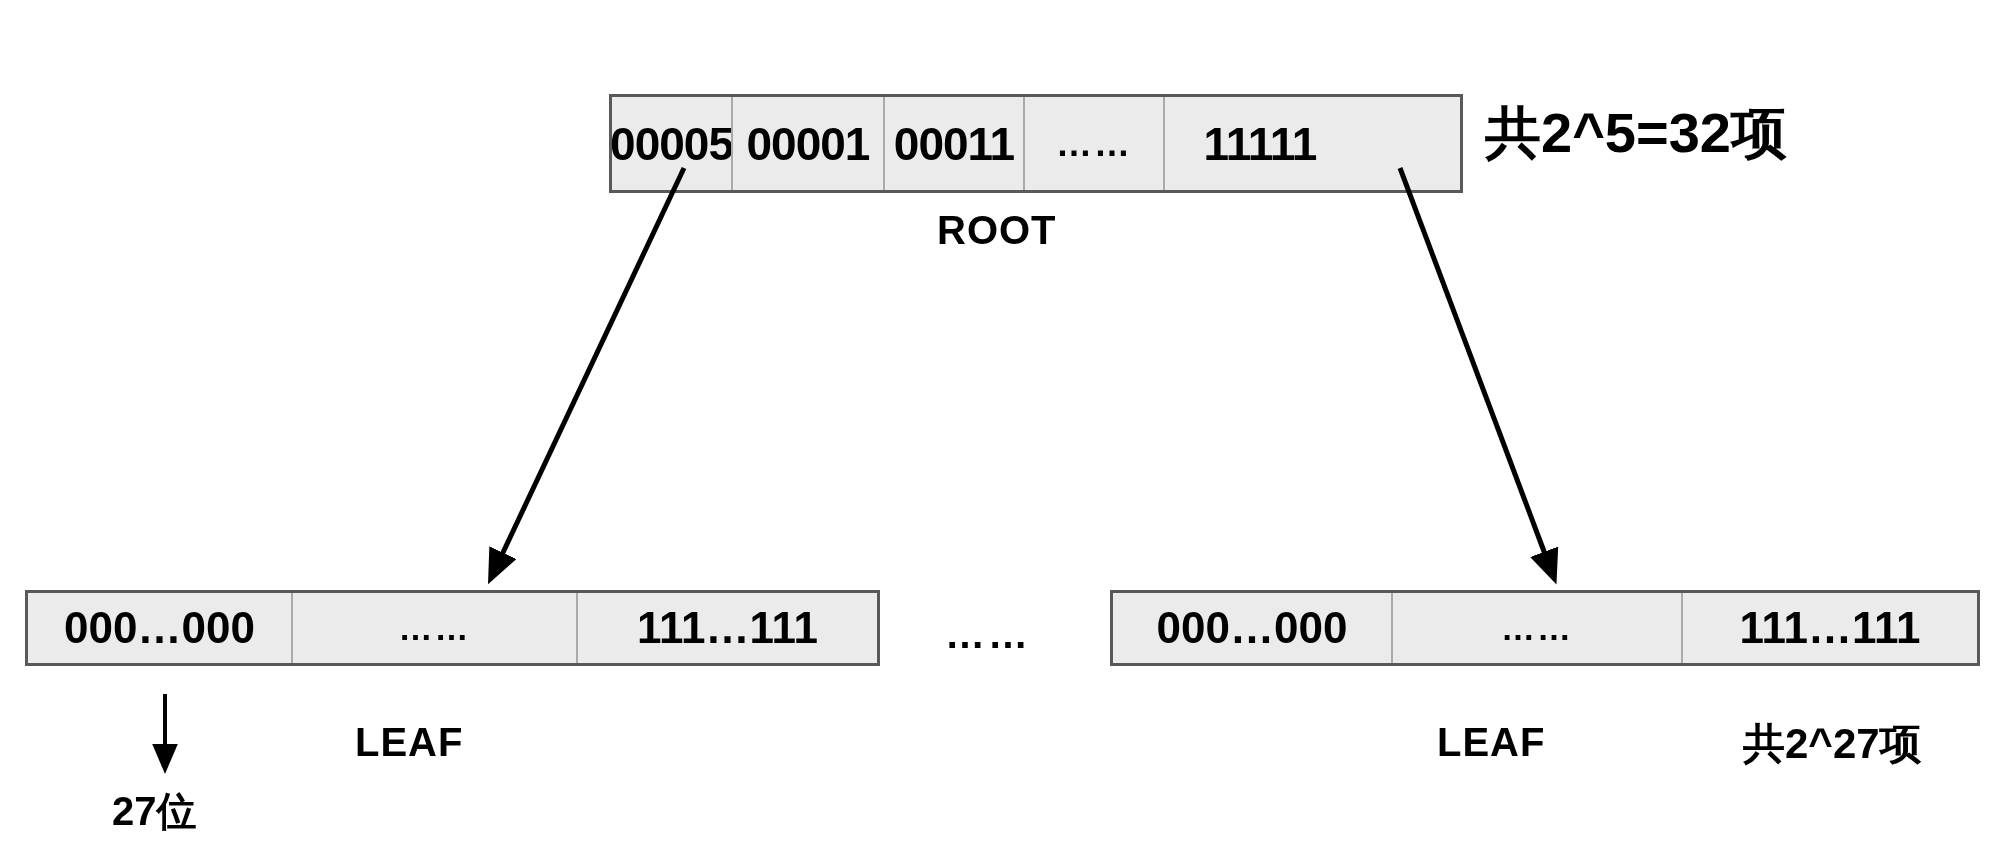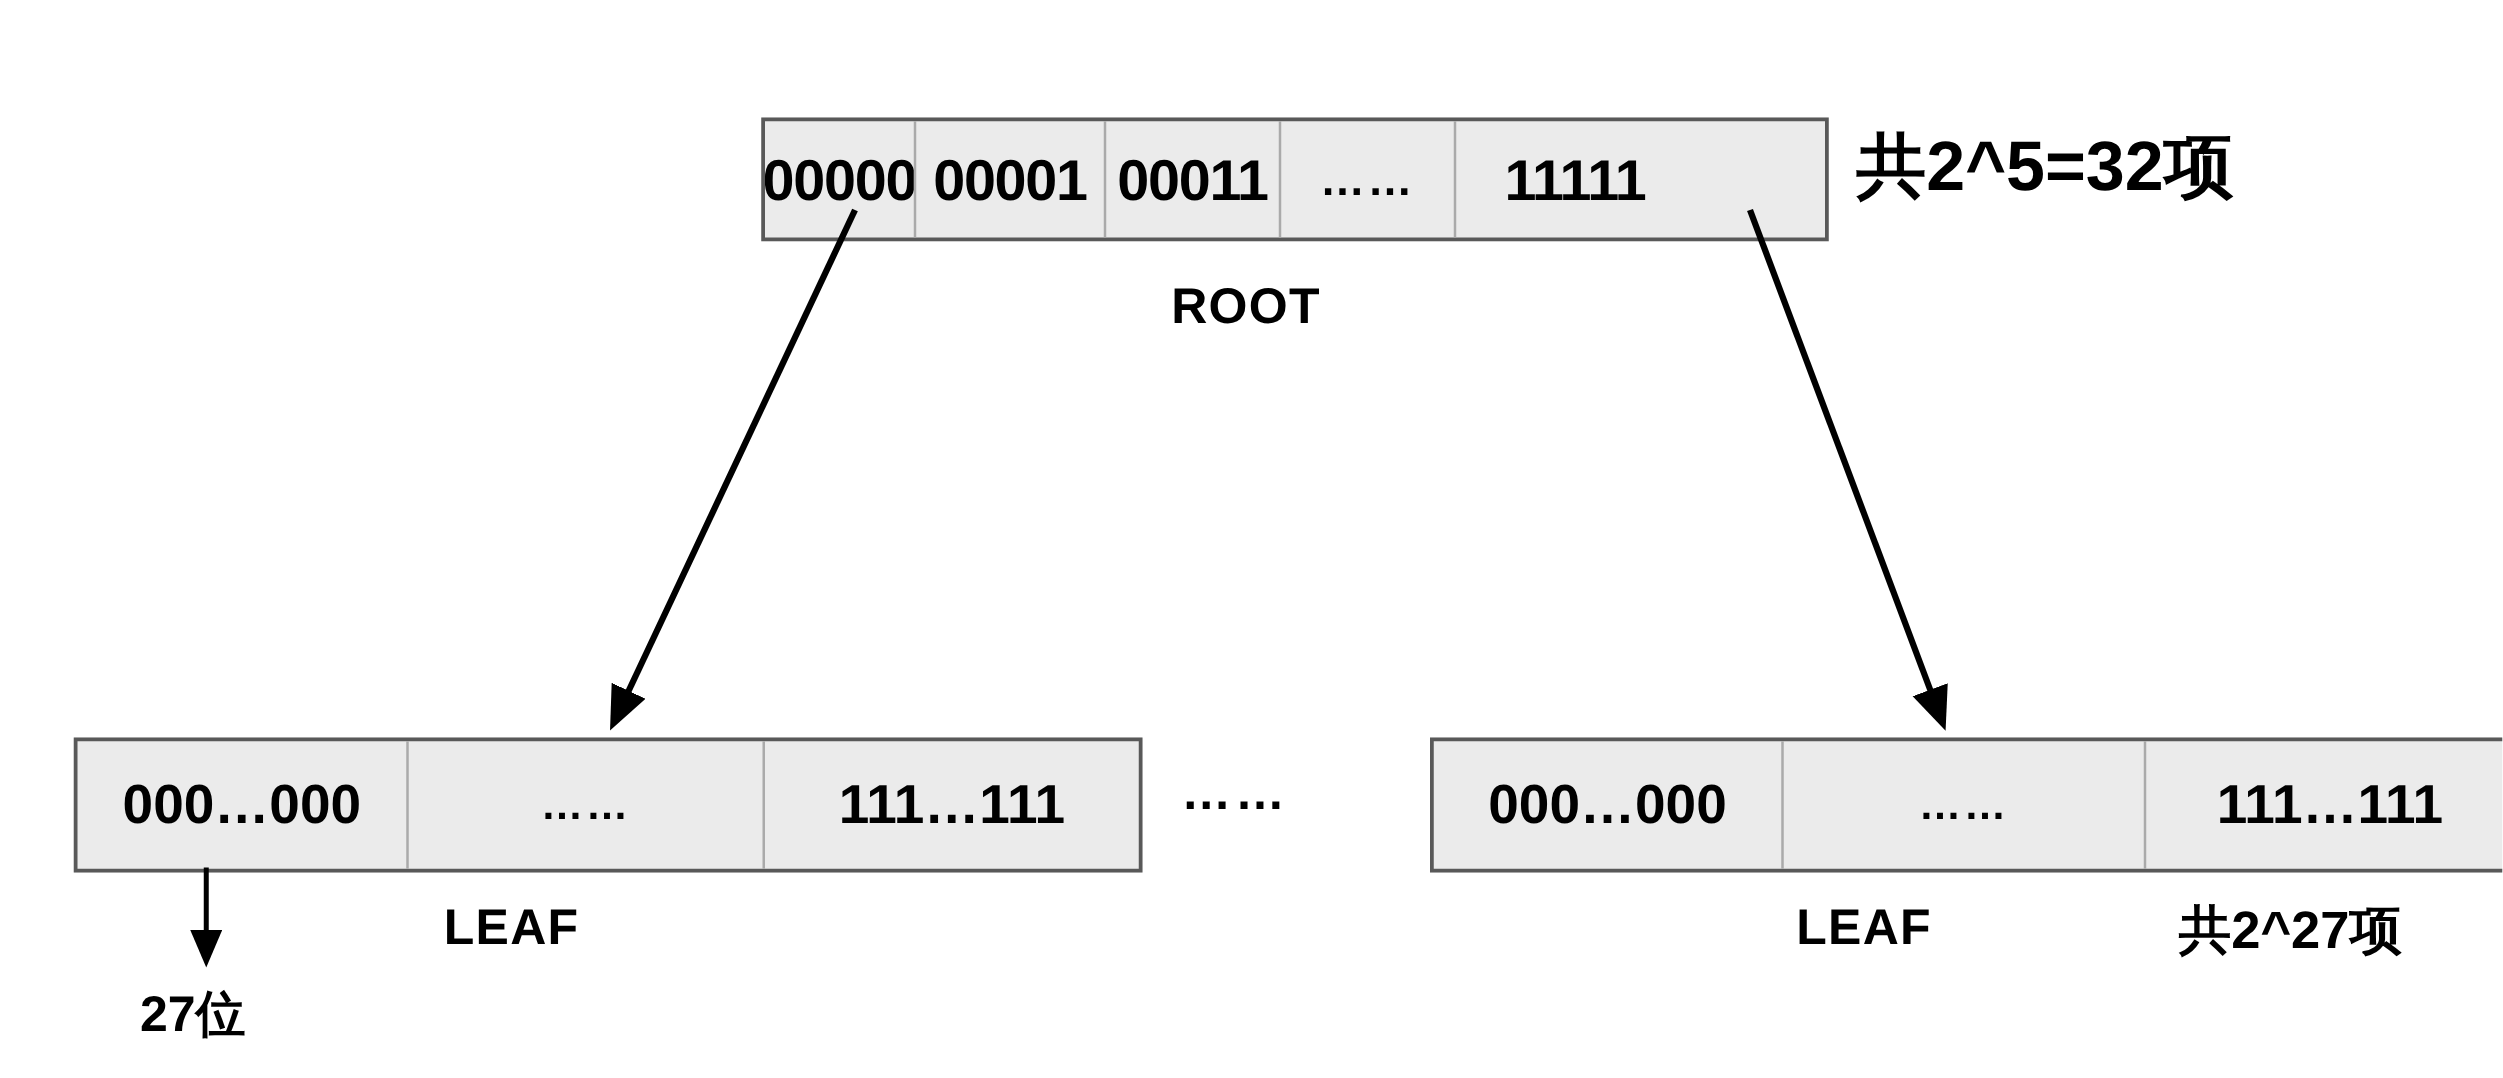--- a/index.html
+++ b/index.html
@@ -59,22 +59,21 @@
     letter-spacing: -1px;
   }
   #root-table .cell.ellipsis {
     font-size: 36px;
     letter-spacing: 2px;
     font-weight: bold;
   }
   
   .leaf-table {
     top: 590px;
-    height: 108px;
-    margin-left: 34px;
+    height: 76px;
   }
   #leaf-table-left {
     left: 25px;
     width: 855px;
   }
   #leaf-table-right {
     left: 1110px;
     width: 870px;
   }
   .leaf-table .cell {
@@ -92,21 +91,21 @@
     white-space: nowrap;
     z-index: 3;
   }
   #root-count-label {
     left: 1485px;
     top: 96px;
     font-size: 56px;
   }
   #root-name-label {
     left: 937px;
-    top: 223px;
+    top: 208px;
     font-size: 40px;
     letter-spacing: 1px;
   }
   #leaf-name-label-left {
     left: 355px;
     top: 720px;
     font-size: 40px;
     letter-spacing: 1px;
   }
   #leaf-name-label-right {
@@ -150,21 +149,21 @@
     </defs>
 
     <line x1="684" y1="168" x2="491" y2="578" stroke="#000000" stroke-width="5" marker-end="url(#arrowhead)"></line>
 
     <line x1="1400" y1="168" x2="1554" y2="578" stroke="#000000" stroke-width="5" marker-end="url(#arrowhead)"></line>
 
     <line x1="165" y1="694" x2="165" y2="768" stroke="#000000" stroke-width="4" marker-end="url(#arrowhead-small)"></line>
   </svg>
 
   <div class="table-box" id="root-table">
-    <div class="cell" style="width:121px">00000</div>
+    <div class="cell" style="width:121px">00005</div>
     <div class="cell" style="width:152px">00001</div>
     <div class="cell" style="width:140px">00011</div>
     <div class="cell ellipsis" style="width:140px">……</div>
     <div class="cell" style="width:190px">11111</div>
   </div>
 
   <div class="free-label" id="root-count-label">共2^5=32项</div>
   <div class="free-label" id="root-name-label">ROOT</div>
 
   <div class="table-box leaf-table" id="leaf-table-left">

